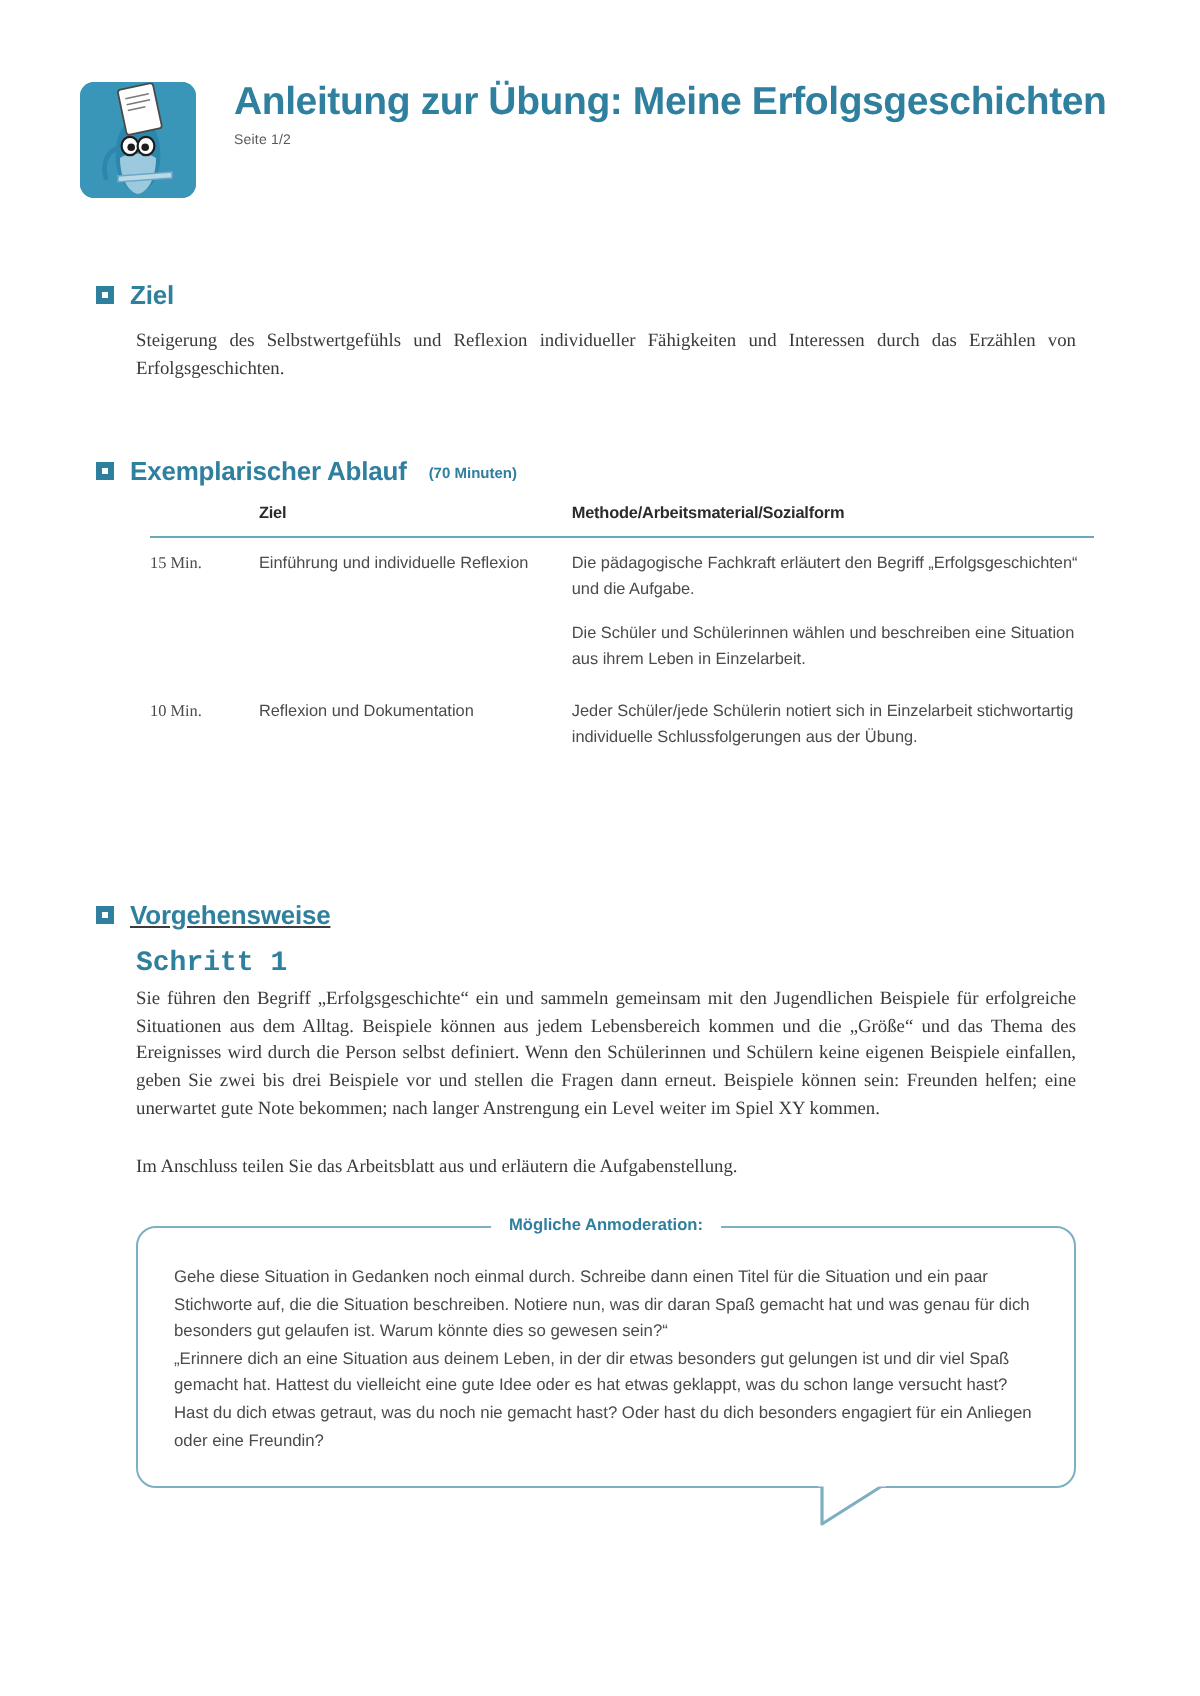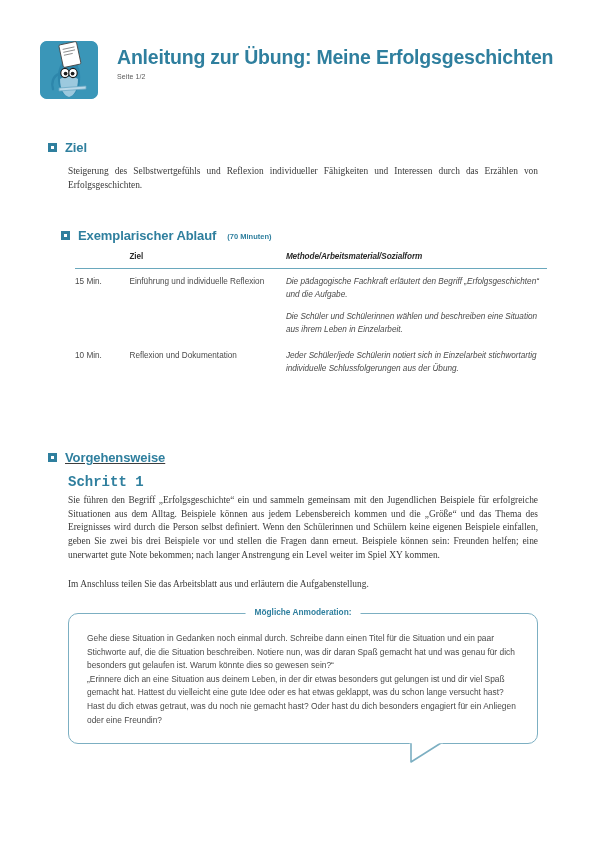--- a/index.html
+++ b/index.html
@@ -40,21 +40,21 @@
     height: 58px;
     background: #3a96b8;
     border-radius: 7px;
     overflow: hidden;
   }
   .logo-svg { display: block; }
 
   .header-titles {
     position: absolute;
     left: 77px;
-    top: 6px;
+    top: 0;
     width: 443px;
   }
   .doc-title {
     font-family: "Liberation Sans", sans-serif;
     font-size: 19.5px;
     font-weight: 600;
     color: #2f7f9e;
     letter-spacing: -0.2px;
     line-height: 1.15;
     white-space: nowrap;
@@ -136,23 +136,23 @@
   .ablauf-table thead tr {
     border-bottom: 1px solid #6aa8bd;
   }
   .ablauf-table td {
     font-size: 8.2px;
     color: #4a4a4a;
     line-height: 1.55;
     padding: 7px 0 6px 0;
     vertical-align: top;
   }
-  .col-time  { width: 56px; }
+  .col-time  { width: 56px; font-family: Liberation Serif, serif; }
   .col-goal  { width: 150px; padding-right: 10px !important; }
-  .col-meth  { width: 266px; font-style: italic; }
+  .col-meth  { width: 266px; }
   .td-sub {
     margin-top: 10px;
   }
 
   
   .step-head {
     position: absolute;
     font-family: Liberation Mono, monospace;
     font-size: 14px;
     font-weight: 700;
@@ -242,21 +242,21 @@
     </div>
   </div>
 
   <div class="section-head" style="left:48px; top:140px;">
     <span class="sq-bullet"></span>
     <span class="section-title">Ziel</span>
   </div>
 
   <div class="body-text" style="left:68px; top:165px; width:470px;">Steigerung des Selbstwertgefühls und Reflexion individueller Fähigkeiten und Interessen durch das Erzählen von Erfolgsgeschichten.</div>
 
-  <div class="section-head" style="left:61px; top:228px;">
+  <div class="section-head" style="left:48px; top:228px;">
     <span class="sq-bullet"></span>
     <span class="section-title">Exemplarischer Ablauf</span>
     <span class="section-note">(70 Minuten)</span>
   </div>
 
   <table class="ablauf-table">
     <thead>
       <tr>
         <th class="col-time"></th>
         <th class="col-goal">Ziel</th>

